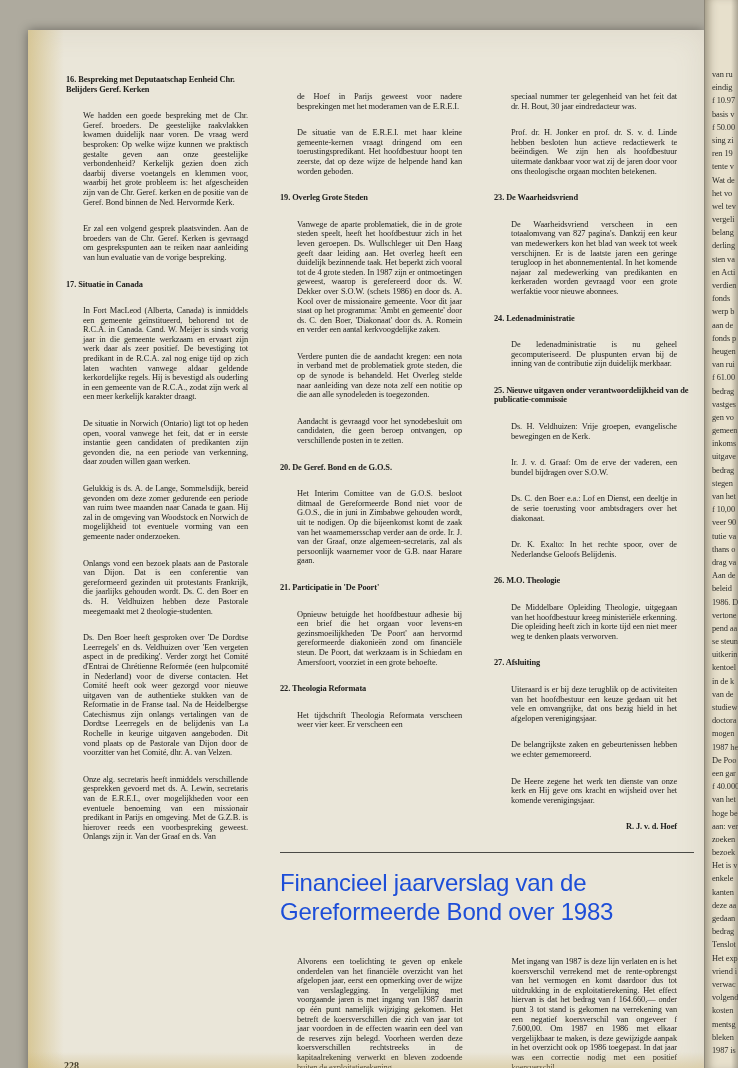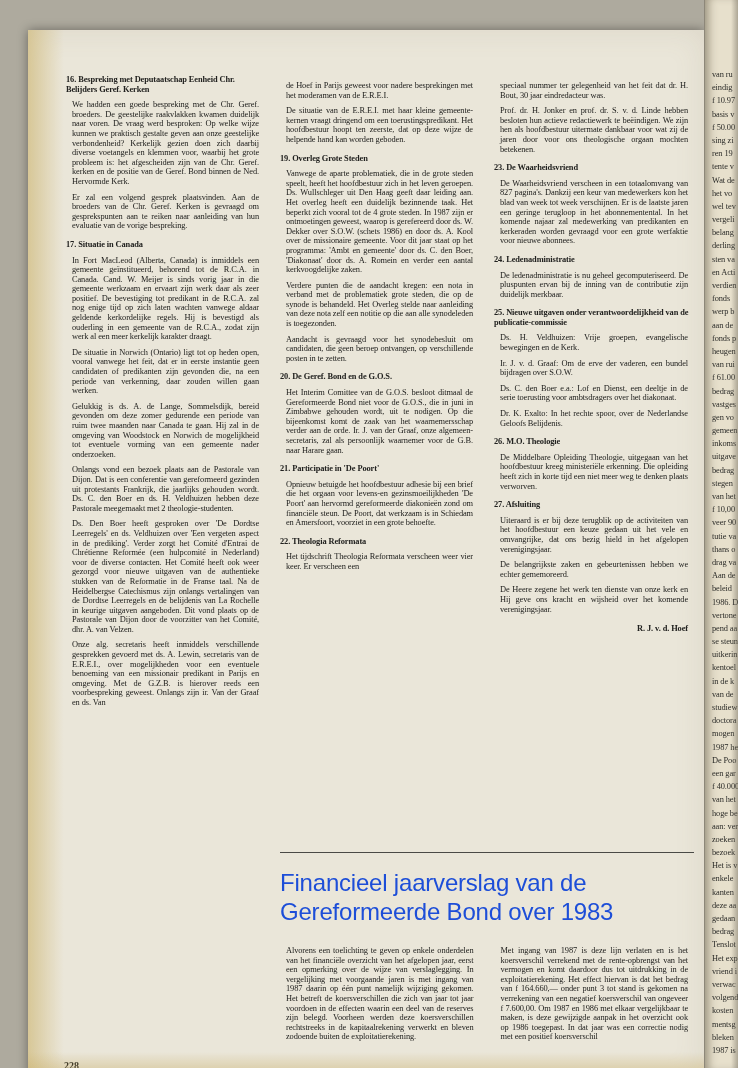--- a/index.html
+++ b/index.html
@@ -24,21 +24,21 @@
     background:linear-gradient(0deg, rgba(200,172,96,.6), rgba(200,172,96,0));
   }
   .col{
     position:absolute;top:45px;width:199px;
     font-size:8.4px;line-height:9.6px;color:#21211f;
     text-align:justify;letter-spacing:-0.1px;hyphens:auto;
   }
   .col1{left:38px;height:992px;overflow:hidden;}
   .col2{left:252px;}
   .col3{left:466px;width:200px;}
-  .body-p{margin:6px;}
+  .body-p{margin:17px;}
   .sec-h{font-weight:bold;margin:9px 0 1px 0;text-align:left;}
   .col .sec-h:first-child{margin-top:0;}
   .sig{text-align:right;margin-top:10px;font-weight:bold;}
   .financial{position:absolute;left:252px;top:822px;width:414px;}
   .fin-rule{border-top:1px solid #4a4a46;height:0;margin-bottom:15px;}
   .fin-title{
     margin:0 0 14px 0;font-family:"Liberation Sans","DejaVu Sans",sans-serif;
     font-weight:400;font-size:24px;line-height:29px;color:#1d4ed8;letter-spacing:-0.2px;
   }
   .fin-cols{display:flex;gap:15px;}

